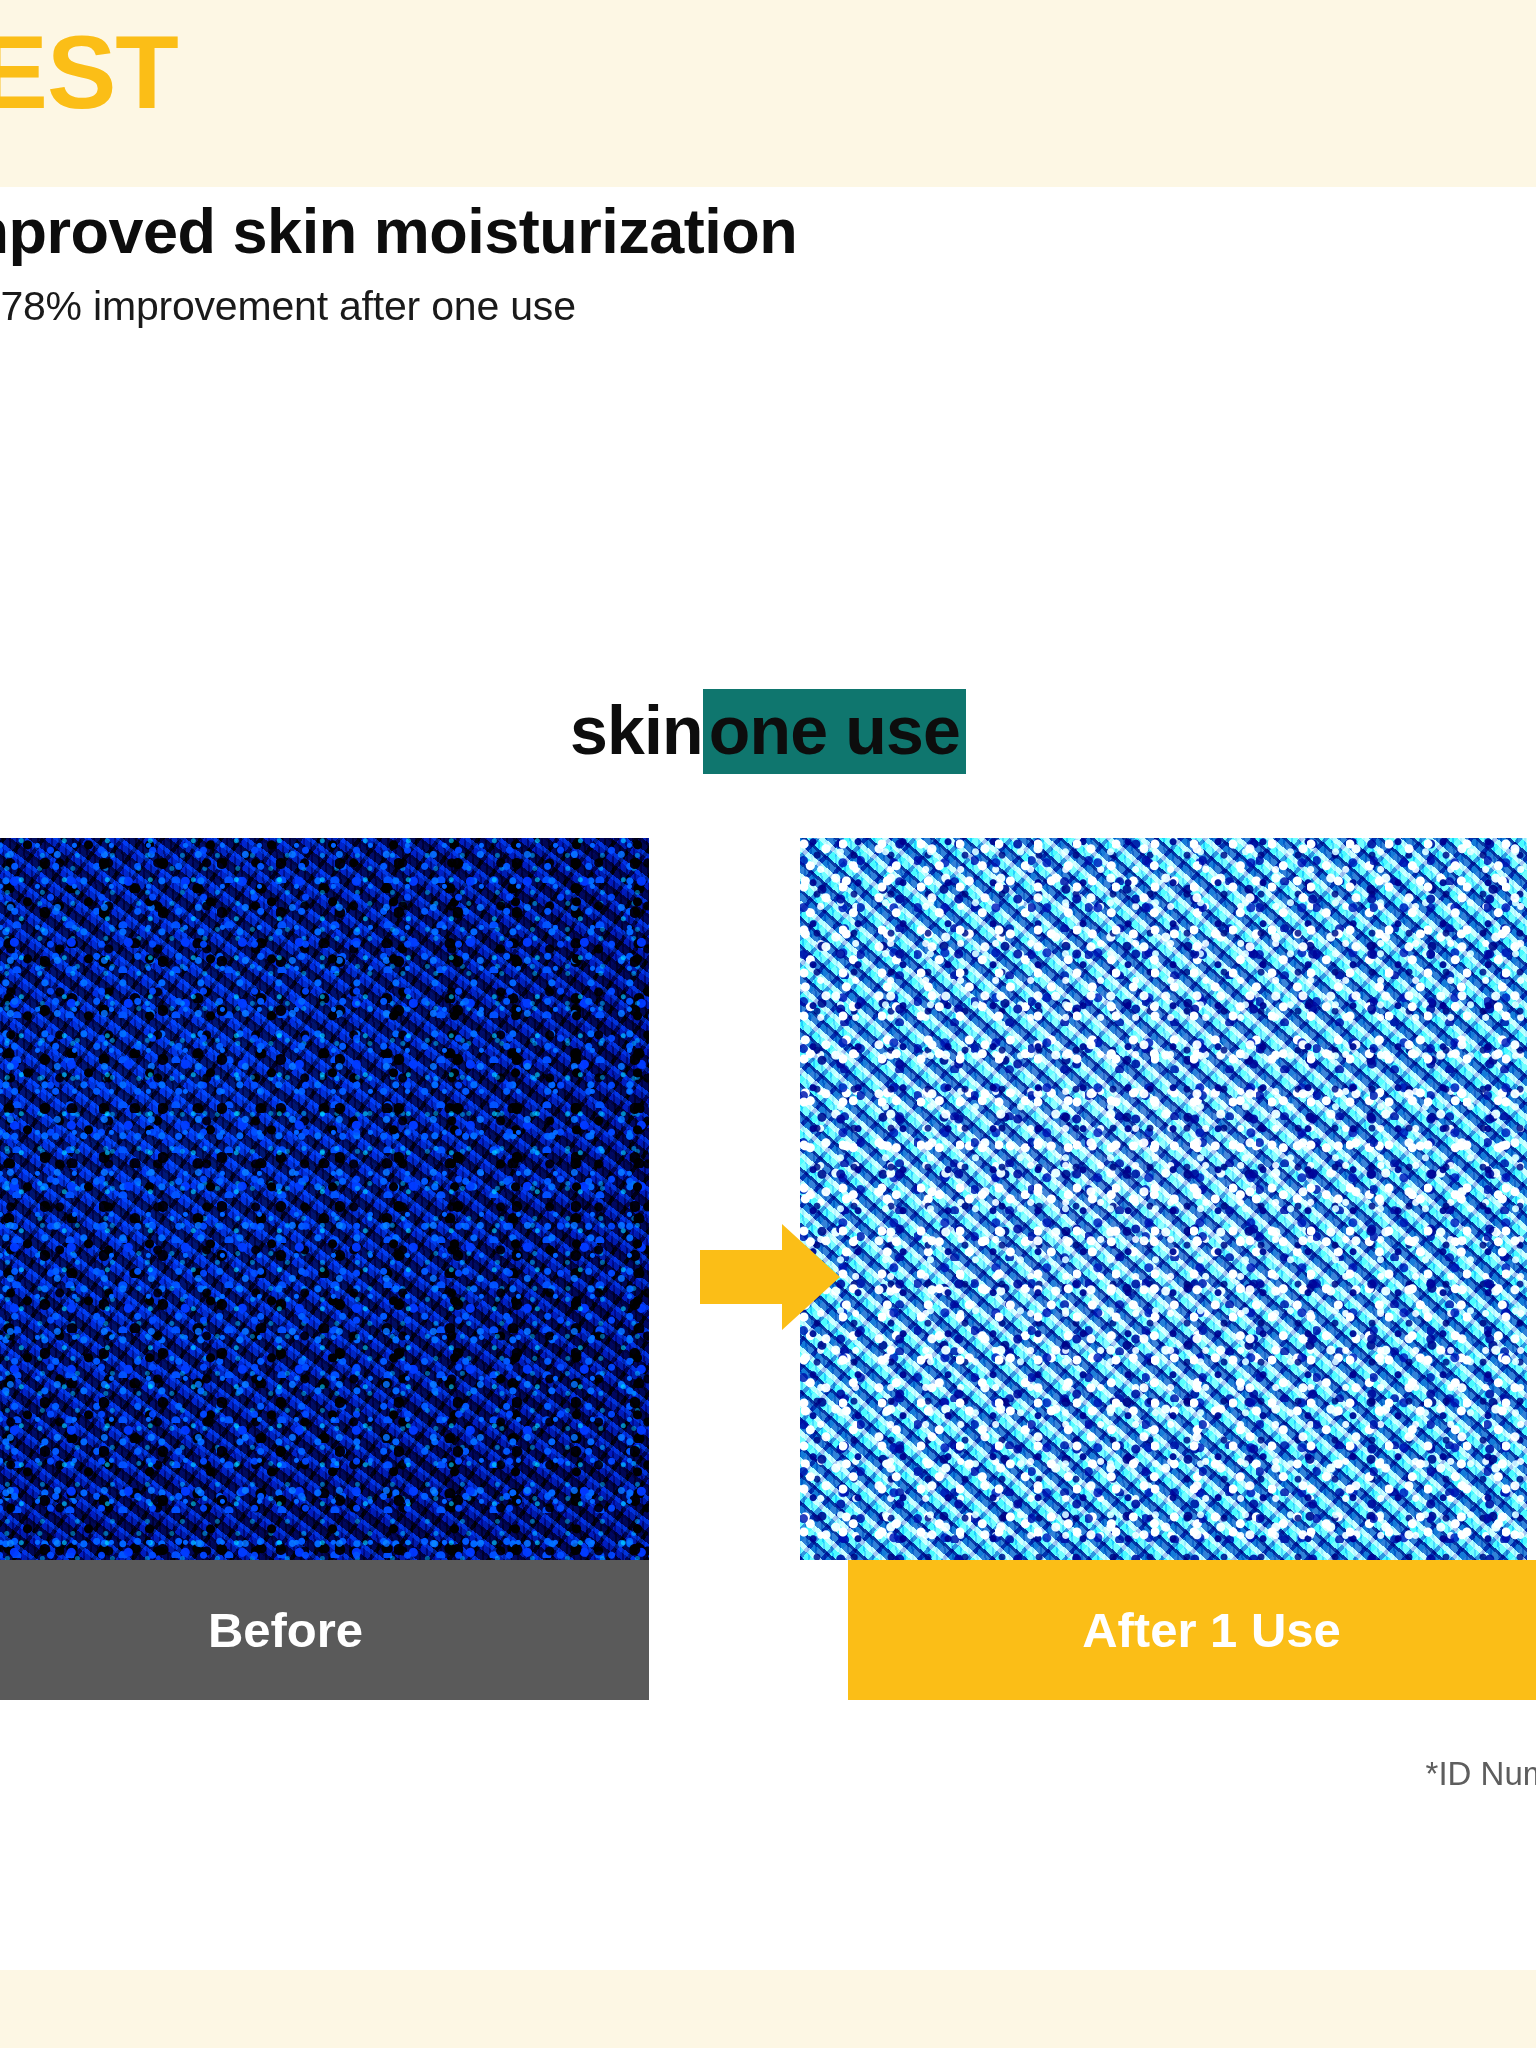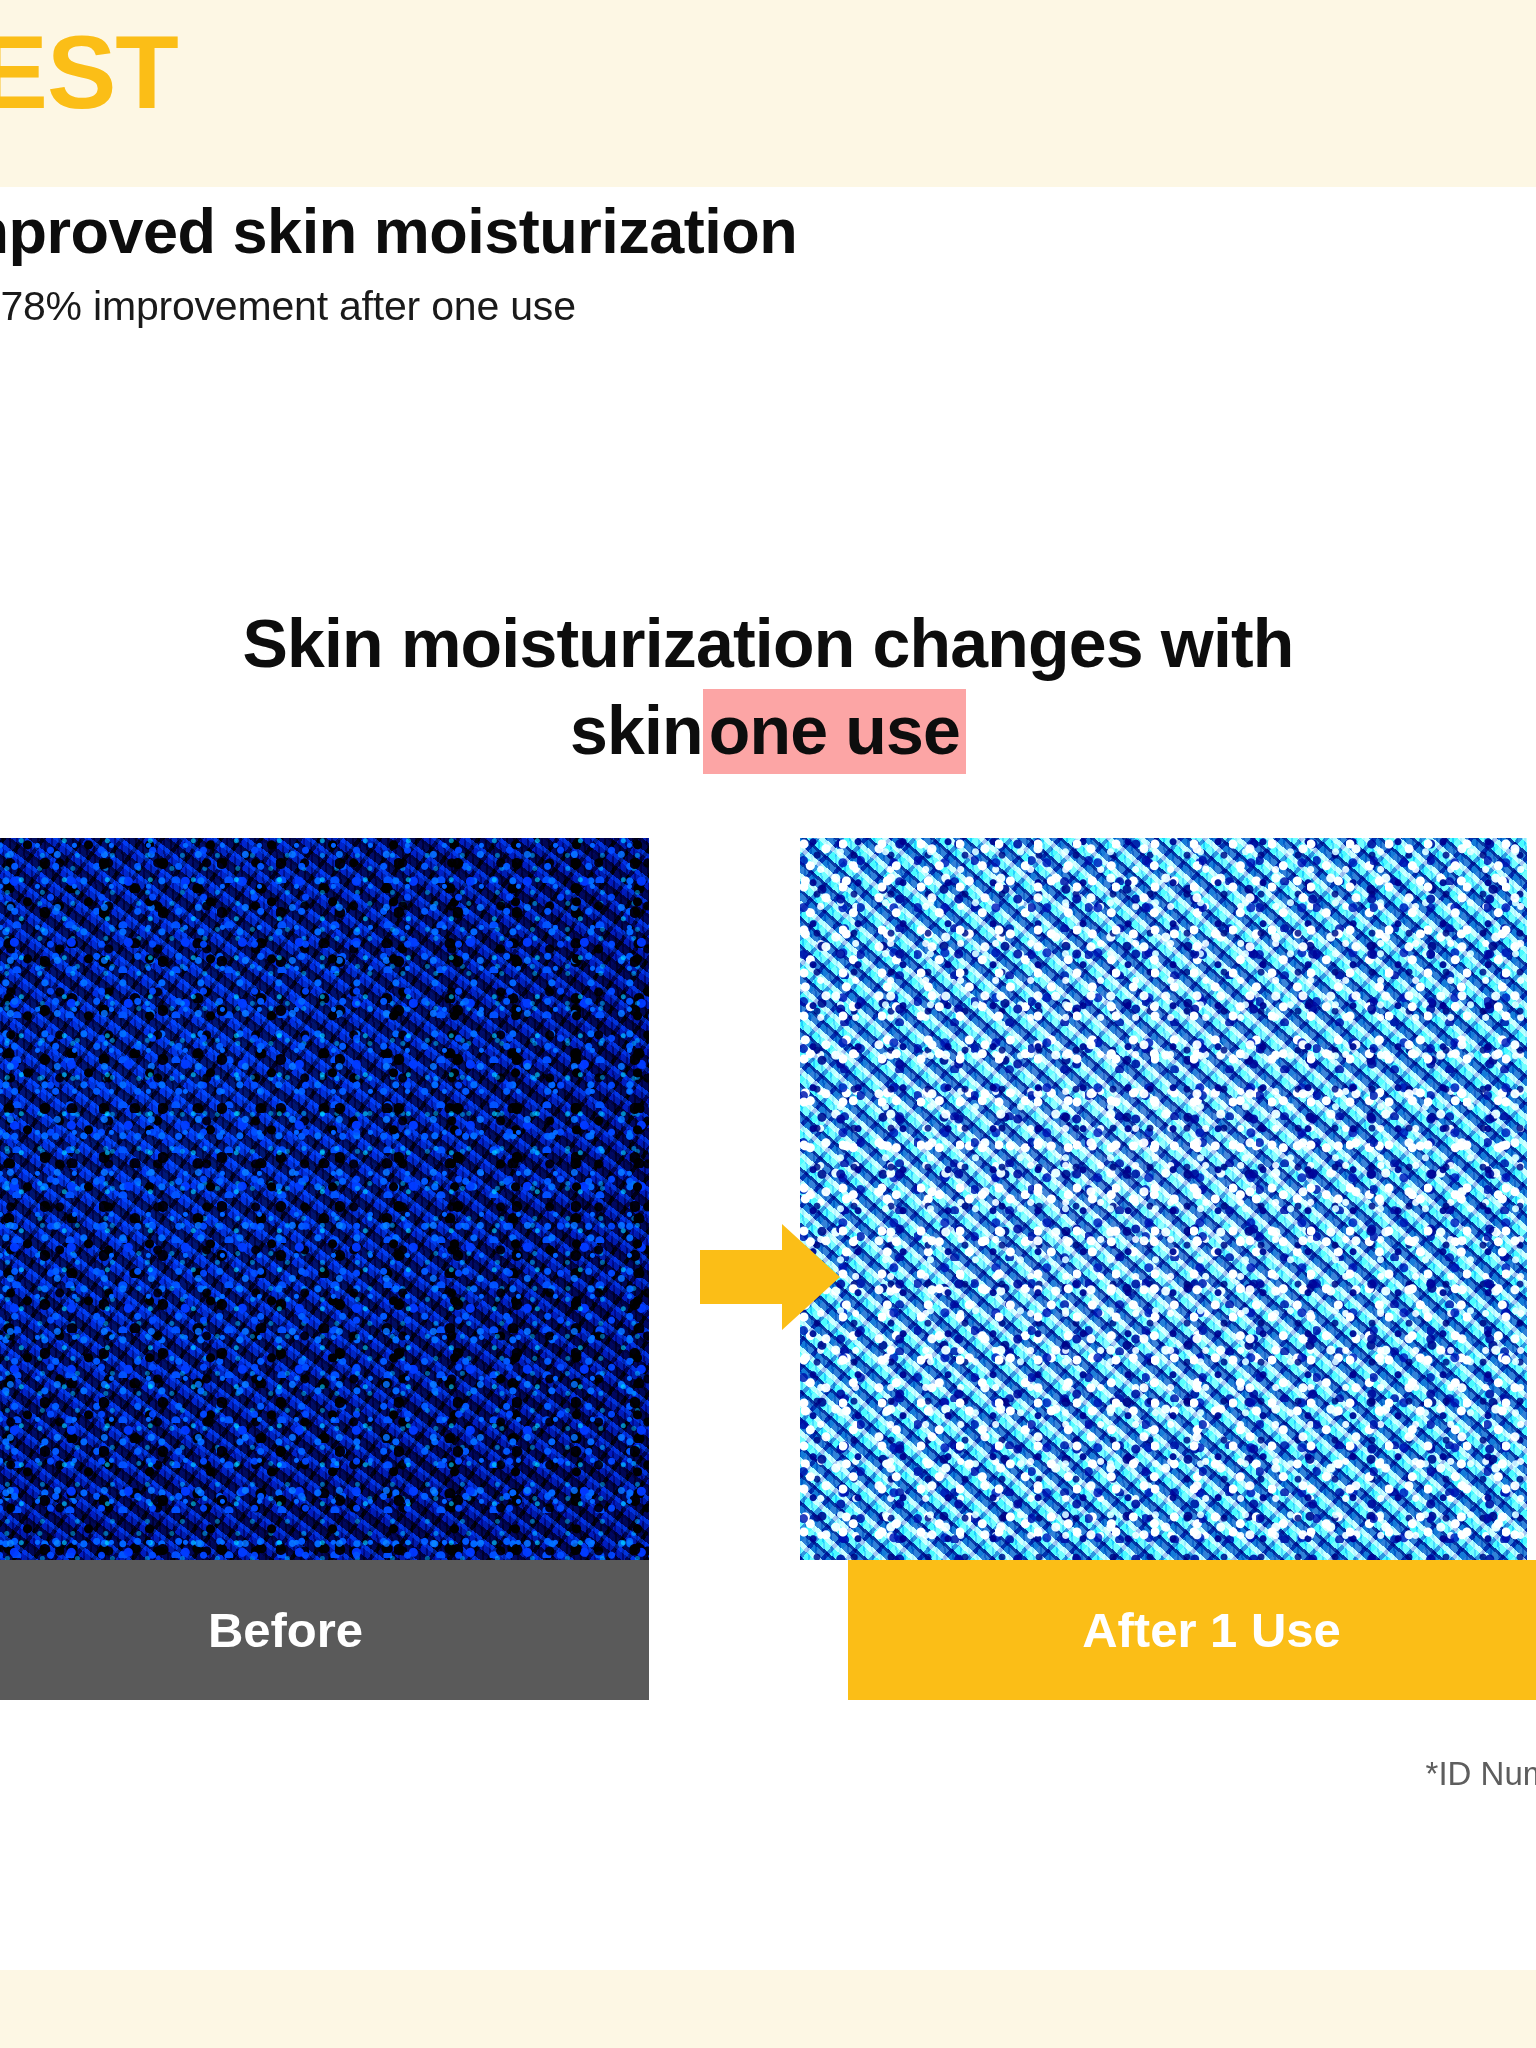--- a/index.html
+++ b/index.html
@@ -84,21 +84,21 @@
     text-align: center;
     font-size: 68px;
     font-weight: 700;
     color: #0d0d0d;
     line-height: 1.28;
     letter-spacing: -0.8px;
     padding: 0 70px;
     box-sizing: border-box;
   }
   .hl {
-    background: #fca5a5;
+    background: #0f766e;
     padding: 3px 6px 6px 6px;
     color: #0d0d0d;
   }
 
   
   .compare {
     position: absolute;
     left: 0;
     top: 838px;
     width: 1536px;
@@ -240,21 +240,21 @@
 
 <div class="header-block">
   <div class="header-headline">Improved skin moisturization</div>
 </div>
 
 <div class="sub-wrap">
   <div class="header-sub">42.78% improvement after one use</div>
 </div>
 
 <div class="main-heading">
-  <span>Skin moisturization changes with</span><br>
+  <br>
   <span>skin</span><span class="hl">one use</span>
 </div>
 
 <div class="compare">
 
   <div class="panel panel-before">
     <div class="swatch swatch-before"></div>
     <div class="label-bar label-before">
       <span>Before</span>
     </div>

